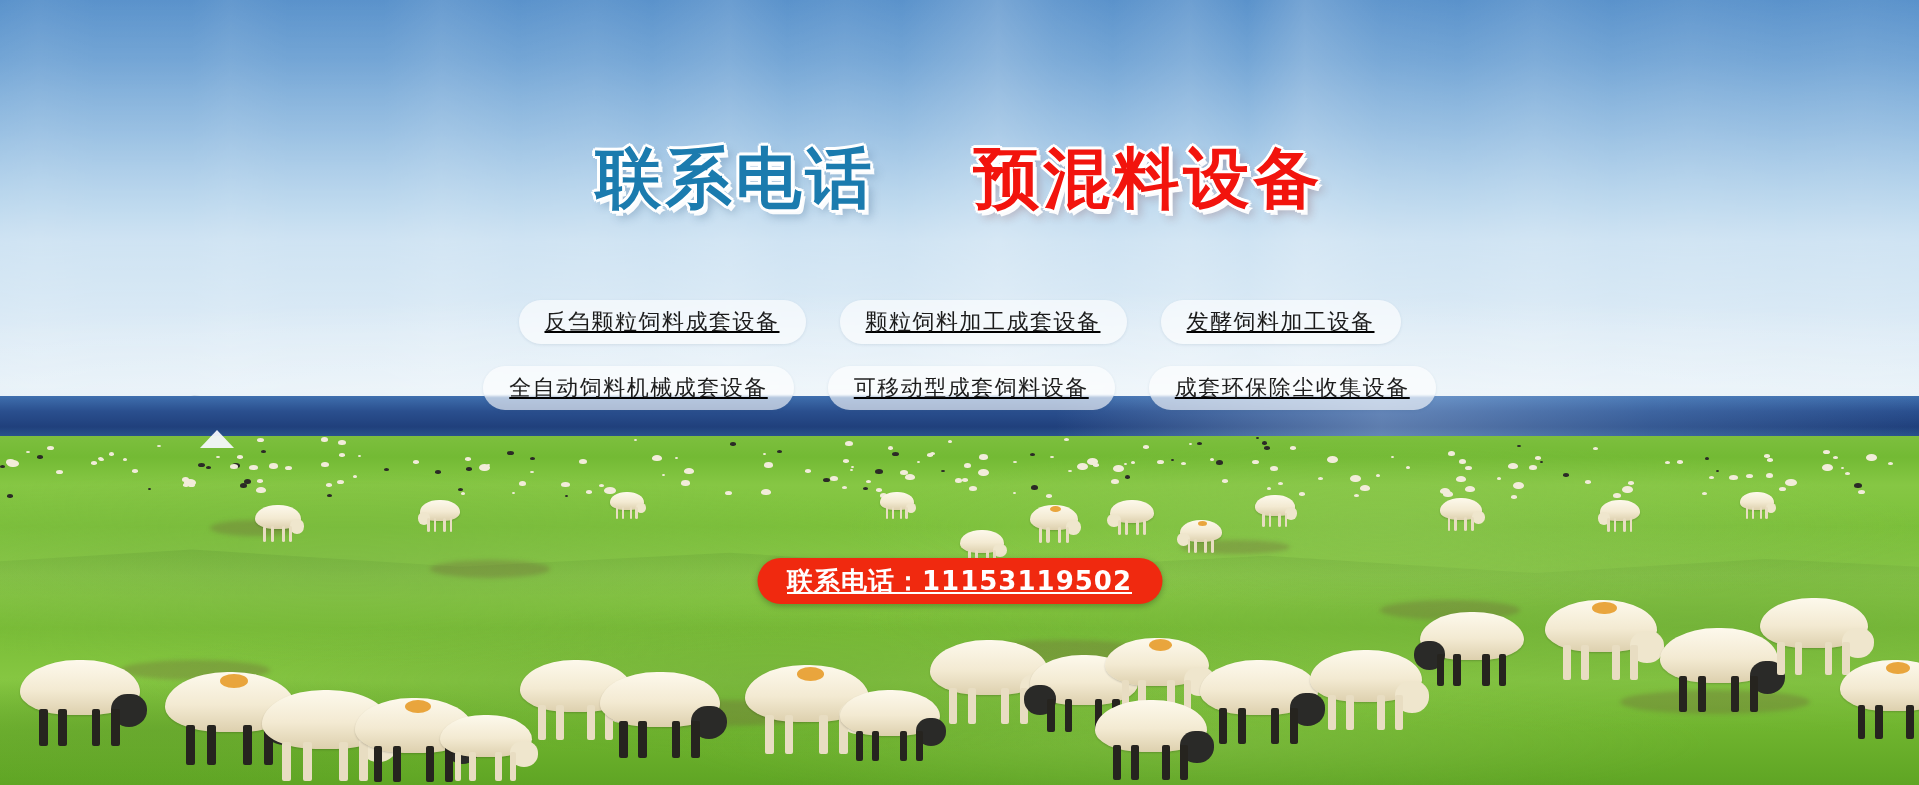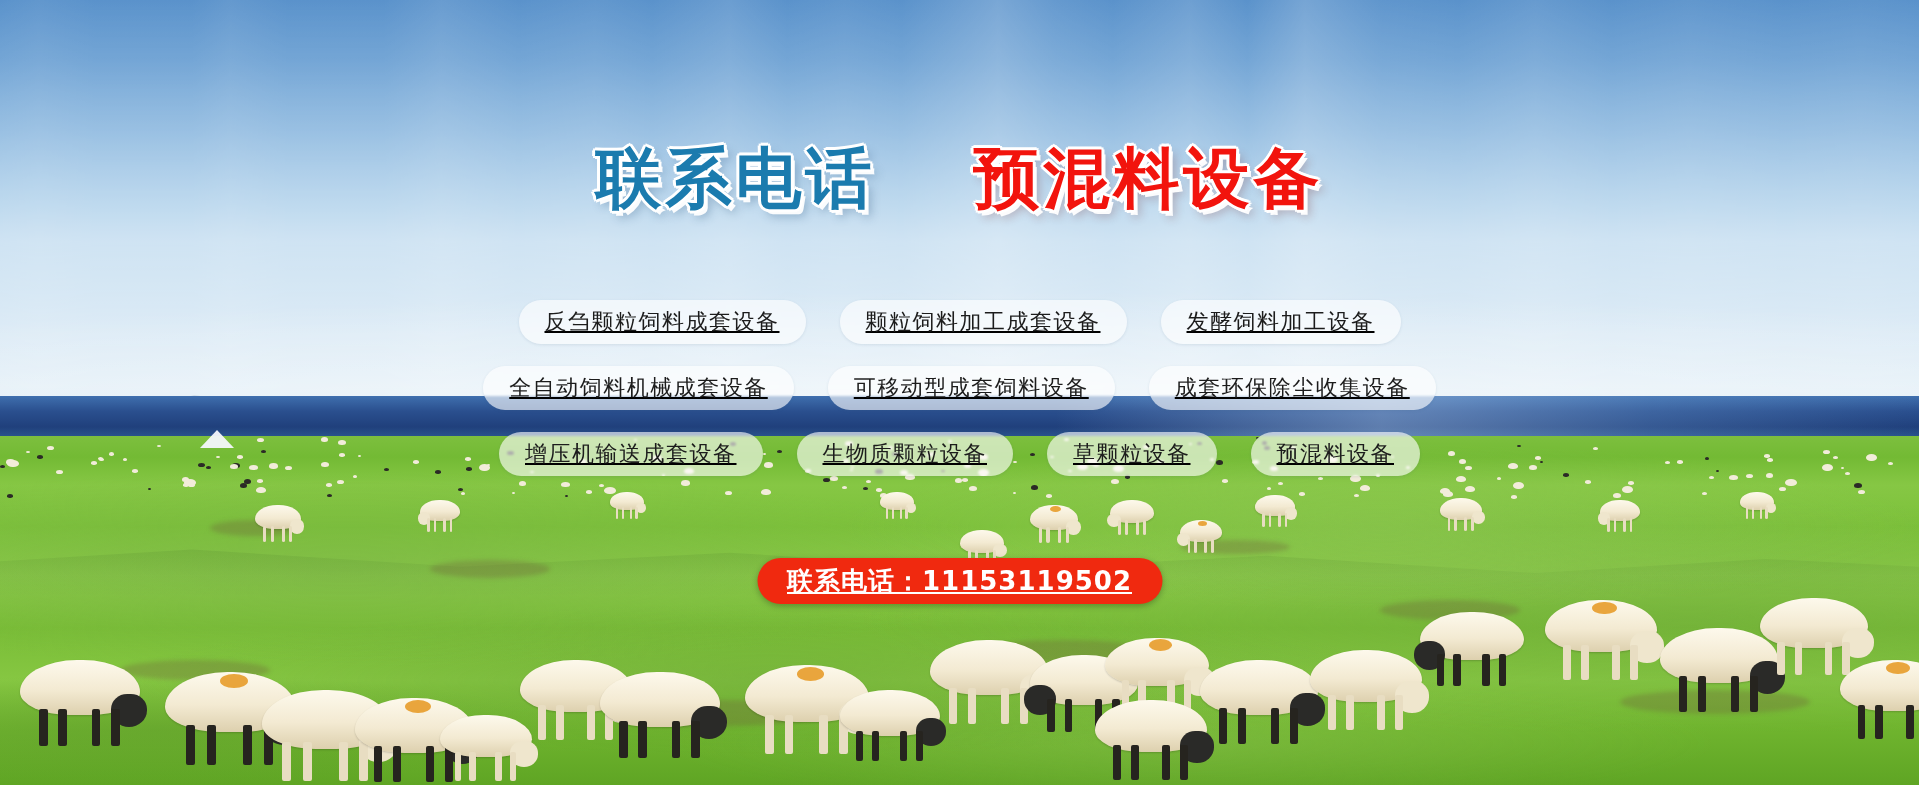--- a/index.html
+++ b/index.html
@@ -727,24 +727,18 @@
       <span class="pill">颗粒饲料加工成套设备</span>
       <span class="pill">发酵饲料加工设备</span>
     </div>
 
     <div class="pill-row">
       <span class="pill">全自动饲料机械成套设备</span>
       <span class="pill">可移动型成套饲料设备</span>
       <span class="pill">成套环保除尘收集设备</span>
     </div>
 
-    <div class="pill-row">
-      <span class="pill">增压机输送成套设备</span>
-      <span class="pill">生物质颗粒设备</span>
-      <span class="pill">草颗粒设备</span>
-      <span class="pill">预混料设备</span>
-    </div>
 
   </div>
 
   <a class="phone" href="#">联系电话：11153119502</a>
 
 </div>
 
 </body></html>

